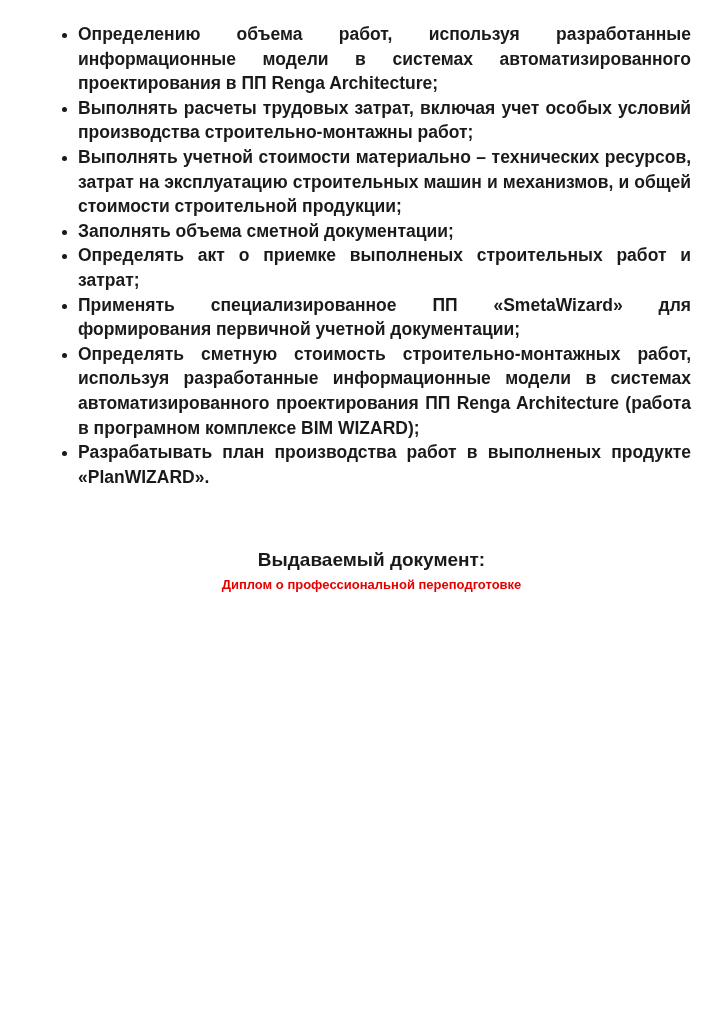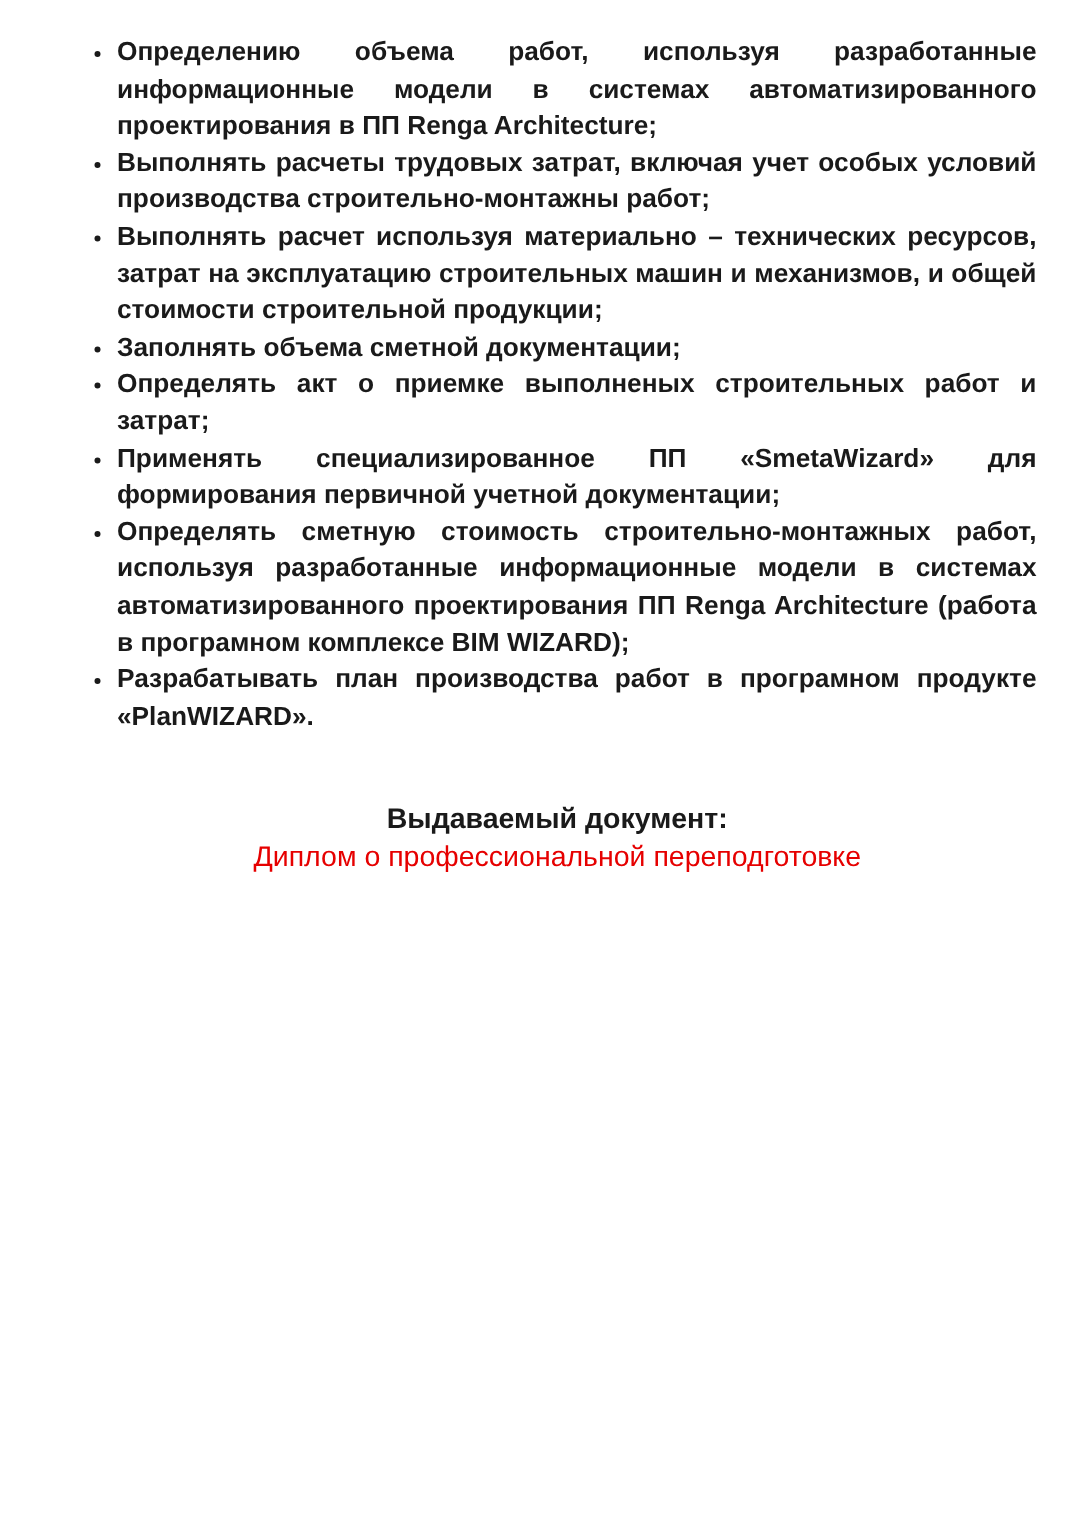--- a/index.html
+++ b/index.html
@@ -32,48 +32,48 @@
     line-height: 24.6px;
     text-align: justify;
     color: var(--color-text, #1a1a1a);
     margin: 0;
     padding: 0;
   }
   .bullet-list li::marker {
     font-size: 16px;
   }
   .issued-section {
-    margin-top: 45px;
+    margin-top: 58px;
     text-align: center;
   }
   .issued-label {
     font-size: 19px;
     font-weight: 700;
     line-height: 25px;
     color: var(--color-text, #1a1a1a);
   }
   .issued-value {
-    font-size: 19px;
-    font-weight: 400;
+    font-size: 13px;
+    font-weight: 700;
     line-height: 25px;
     color: var(--color-issued-value-red, #e60000);
   }
 </style>
 </head>
 <body>
 
 <div class="page">
   <ul class="bullet-list">
     <li>Определению объема работ, используя разработанные информационные модели в системах автоматизированного проектирования в ПП Renga Architecture;</li>
     <li>Выполнять расчеты трудовых затрат, включая учет особых условий производства строительно-монтажны работ;</li>
-    <li>Выполнять расчет используя материально – технических ресурсов, затрат на эксплуатацию строительных машин и механизмов, и общей стоимости строительной продукции;</li>
+    <li>Выполнять учетной стоимости материально – технических ресурсов, затрат на эксплуатацию строительных машин и механизмов, и общей стоимости строительной продукции;</li>
     <li>Заполнять объема сметной документации;</li>
     <li>Определять акт о приемке выполненых строительных работ и затрат;</li>
     <li>Применять специализированное ПП «SmetaWizard» для формирования первичной учетной документации;</li>
     <li>Определять сметную стоимость строительно-монтажных работ, используя разработанные информационные модели в системах автоматизированного проектирования ПП Renga Architecture (работа в програмном комплексе BIM WIZARD);</li>
-    <li>Разрабатывать план производства работ в програмном продукте «PlanWIZARD».</li>
+    <li>Разрабатывать план производства работ в выполненых продукте «PlanWIZARD».</li>
   </ul>
 
   <div class="issued-section">
     <div class="issued-label">Выдаваемый документ:</div>
     <div class="issued-value">Диплом о профессиональной переподготовке</div>
   </div>
 </div>
 
 </body></html>

